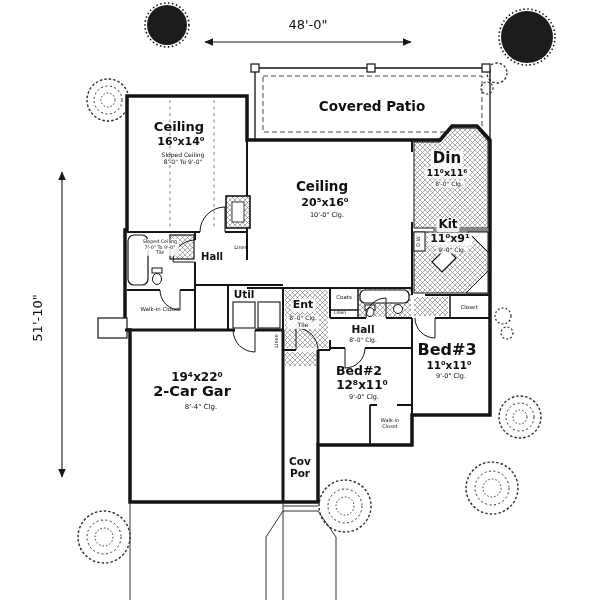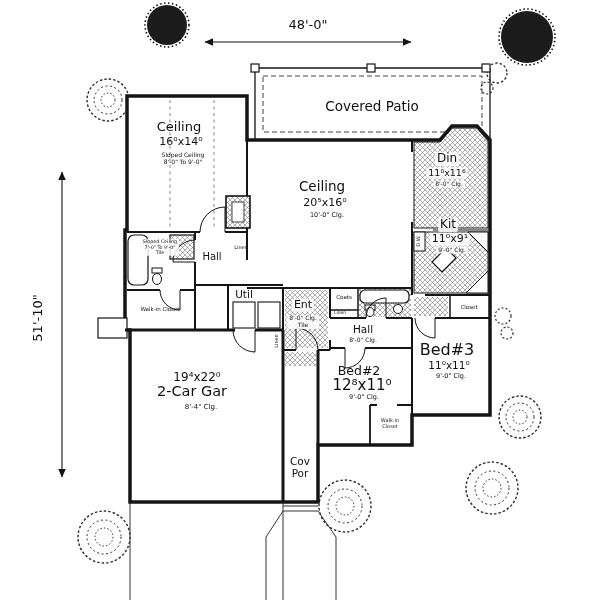--- a/index.html
+++ b/index.html
@@ -1,21 +1,21 @@
 <!DOCTYPE html>
 <html><head>
 <meta charset="utf-8">
 <style>
   html,body{margin:0;padding:0;background:#fff;}
   .stage{position:relative;width:600px;height:600px;background:#fff;overflow:hidden;
          font-family:"DejaVu Sans",sans-serif;color:#151515;}
   svg{position:absolute;left:0;top:0;}
   .lbl{position:absolute;transform:translate(-50%,-50%);color:#101010;text-align:center;
        white-space:pre-line;line-height:1.15;z-index:5;}
-  .b{font-weight:normal;}
+  .b{font-weight:bold;}
   .rot{transform:translate(-50%,-50%) rotate(-90deg);}
   .halo{background:rgba(255,255,255,0.85);padding:0 2px;border-radius:2px;}
 </style>
 </head>
 <body>
 
 <div class="stage">
 
 <svg width="600" height="600" viewBox="0 0 600 600">
   <defs>
@@ -186,21 +186,21 @@
 
 <div class="lbl b" style="left:179px;top:127px;font-size:13px">Ceiling</div>
 <div class="lbl b" style="left:181px;top:142px;font-size:11px">16⁰x14⁰</div>
 <div class="lbl" style="left:183px;top:159px;font-size:6px">Sloped Ceiling
 8'-0" To 9'-0"</div>
 
 <div class="lbl b" style="left:322px;top:187px;font-size:13.5px">Ceiling</div>
 <div class="lbl b" style="left:325px;top:203px;font-size:11px">20⁵x16⁰</div>
 <div class="lbl" style="left:327px;top:216px;font-size:6.5px">10'-0" Clg.</div>
 
-<div class="lbl b halo" style="left:447px;top:159px;font-size:12px">Din</div>
+<div class="lbl b halo" style="left:447px;top:159px;font-size:15px">Din</div>
 <div class="lbl b halo" style="left:447px;top:173px;font-size:9.5px">11⁰x11⁶</div>
 <div class="lbl halo" style="left:449px;top:184px;font-size:6px">8'-0" Clg.</div>
 
 <div class="lbl b halo" style="left:448px;top:225px;font-size:12px">Kit</div>
 <div class="lbl b halo" style="left:450px;top:239px;font-size:11px">11⁰x9¹</div>
 <div class="lbl halo" style="left:452px;top:250px;font-size:6px">9'-0" Clg.</div>
 <div class="lbl rot halo" style="left:419px;top:241px;font-size:5px">D.W.</div>
 
 <div class="lbl b" style="left:212px;top:257px;font-size:10px">Hall</div>
 <div class="lbl" style="left:241px;top:248px;font-size:5px">Linen</div>
@@ -212,21 +212,21 @@
 <div class="lbl halo" style="left:303px;top:322px;font-size:6px">8'-0" Clg.
 Tile</div>
 
 <div class="lbl" style="left:344px;top:297px;font-size:5.5px">Coats</div>
 <div class="lbl" style="left:340px;top:313px;font-size:4.5px">Linen</div>
 
 <div class="lbl b" style="left:363px;top:329px;font-size:10.5px">Hall</div>
 <div class="lbl" style="left:363px;top:340px;font-size:6px">8'-0" Clg.</div>
 
 <div class="lbl b" style="left:359px;top:371px;font-size:12.5px">Bed#2</div>
-<div class="lbl b" style="left:362px;top:386px;font-size:15px">12⁸x11⁰</div>
+<div class="lbl b" style="left:362px;top:386px;font-size:12px">12⁸x11⁰</div>
 <div class="lbl" style="left:364px;top:398px;font-size:6.5px">9'-0" Clg.</div>
 
 <div class="lbl b" style="left:447px;top:350px;font-size:16px">Bed#3</div>
 <div class="lbl b" style="left:449px;top:365px;font-size:10.5px">11⁰x11⁰</div>
 <div class="lbl" style="left:451px;top:377px;font-size:6.5px">9'-0" Clg.</div>
 <div class="lbl" style="left:469px;top:307px;font-size:5.5px">Closet</div>
 <div class="lbl" style="left:390px;top:424px;font-size:5px">Walk-in
 Closet</div>
 
 <div class="lbl" style="left:160px;top:309px;font-size:5.5px">Walk-in Closet</div>

